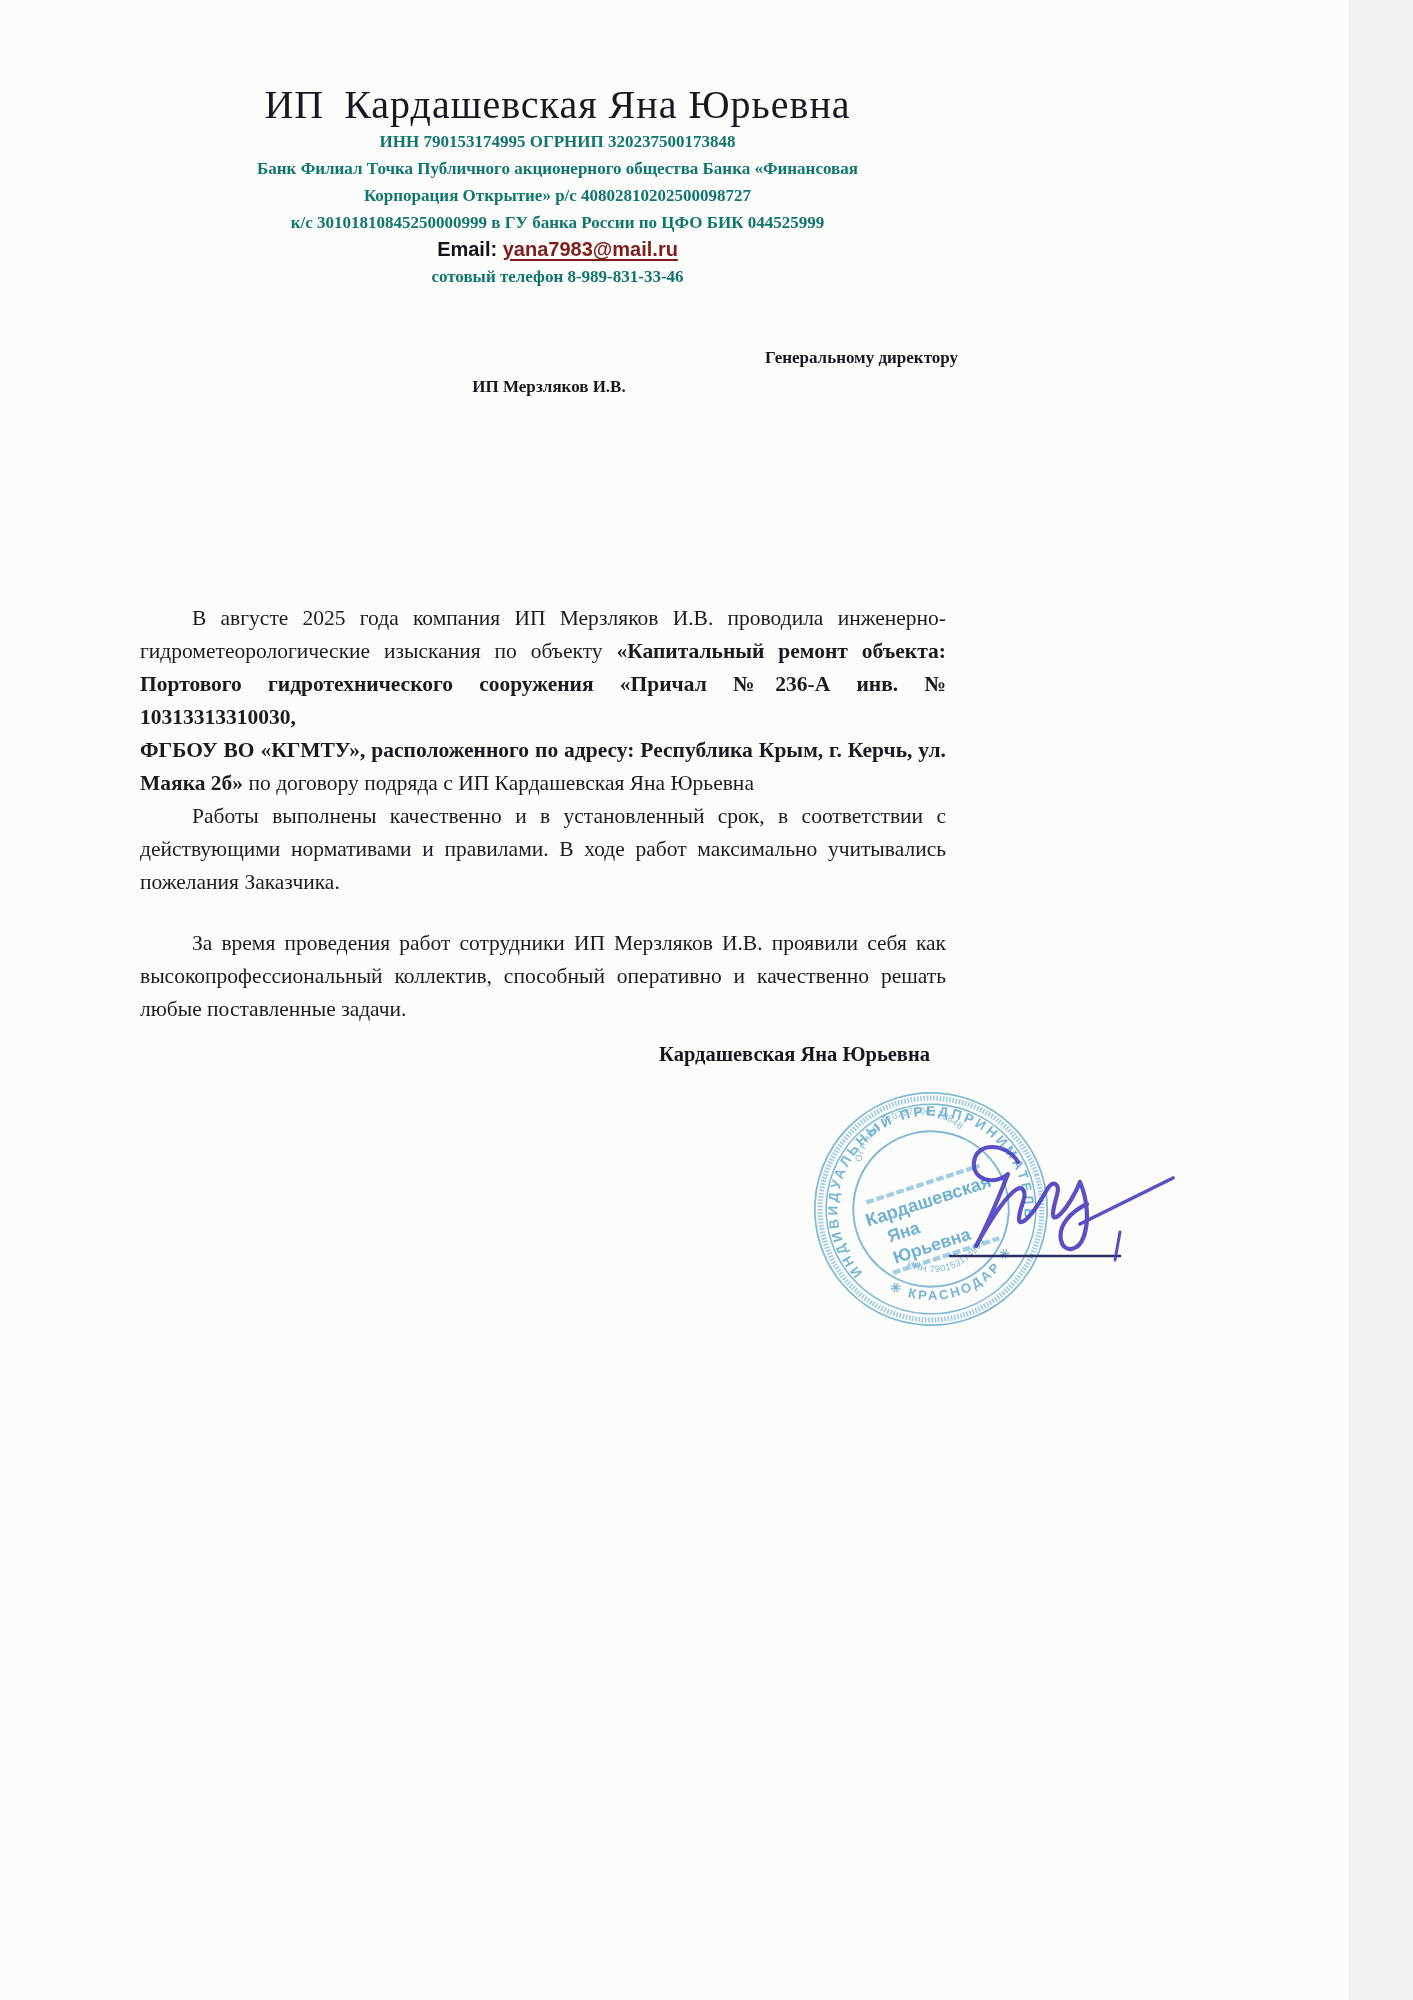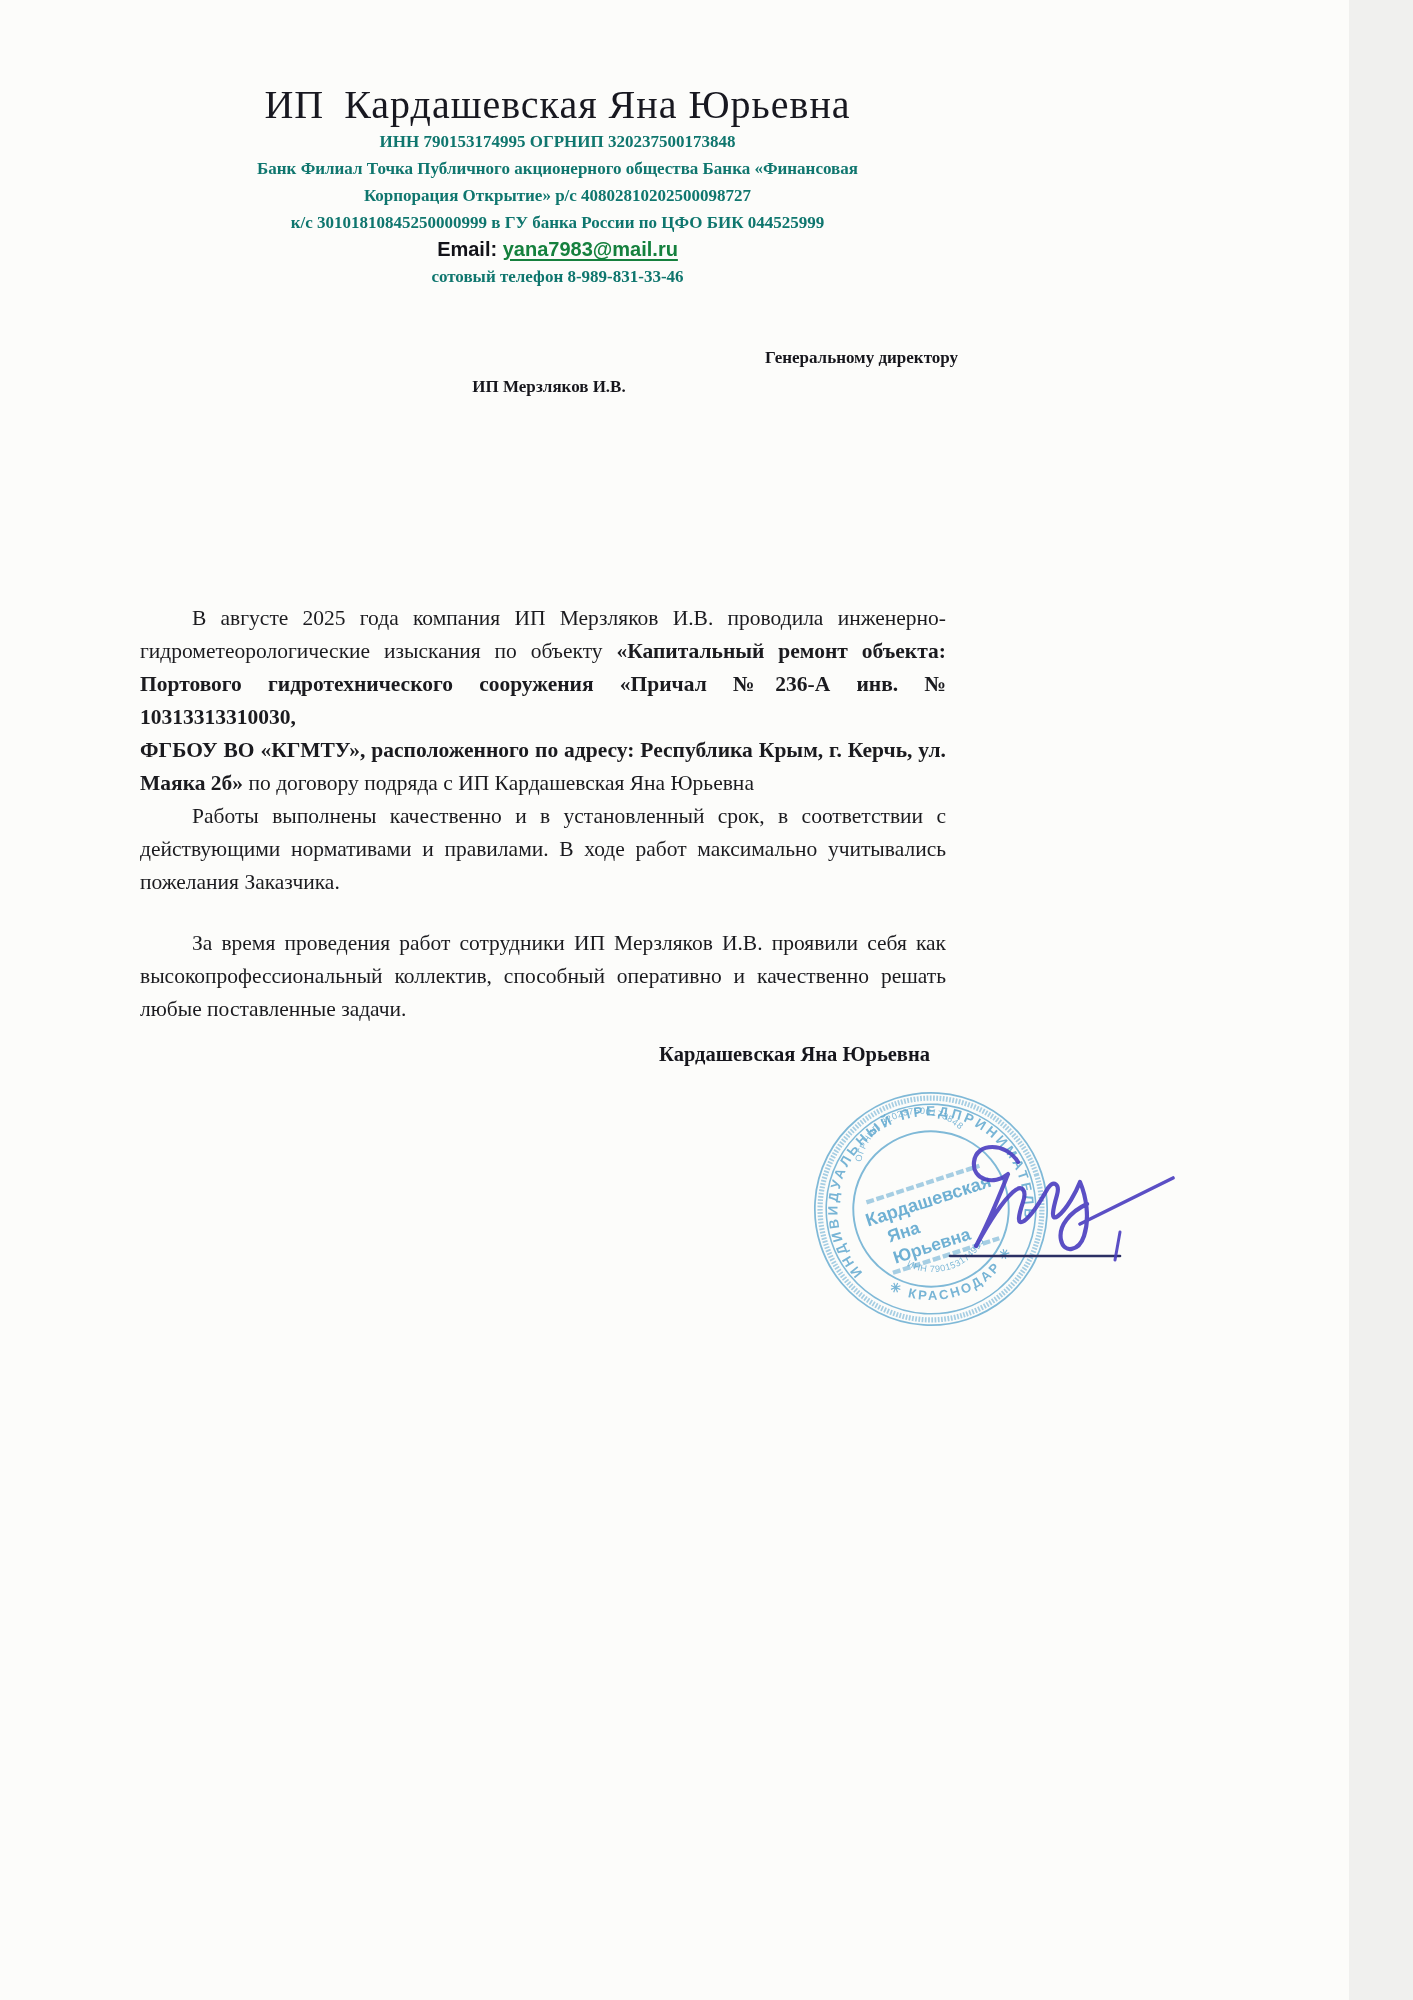--- a/index.html
+++ b/index.html
@@ -29,21 +29,21 @@
   .doc-title .ip { margin-right:20px; }
   .hline {
     font-size:17px; line-height:27px; font-weight:bold; color:#0f766e;
   }
   .email-line {
     font-family:"Liberation Sans", sans-serif;
     font-size:20px; line-height:27px; font-weight:bold; color:#121218;
   }
   .email-line .email-link {
     text-decoration:underline; text-decoration-thickness:2px; text-underline-offset:3px;
-    color:#15803d;
+    color:#7f1d1d;
   }
 
   
   .addressee {
     position:absolute; left:140px; top:348px; width:818px;
     text-align:right; font-weight:bold; font-size:17px; color:#16161c;
   }
   .addressee .a2 { margin-top:9px;text-align:center; }
 
   

